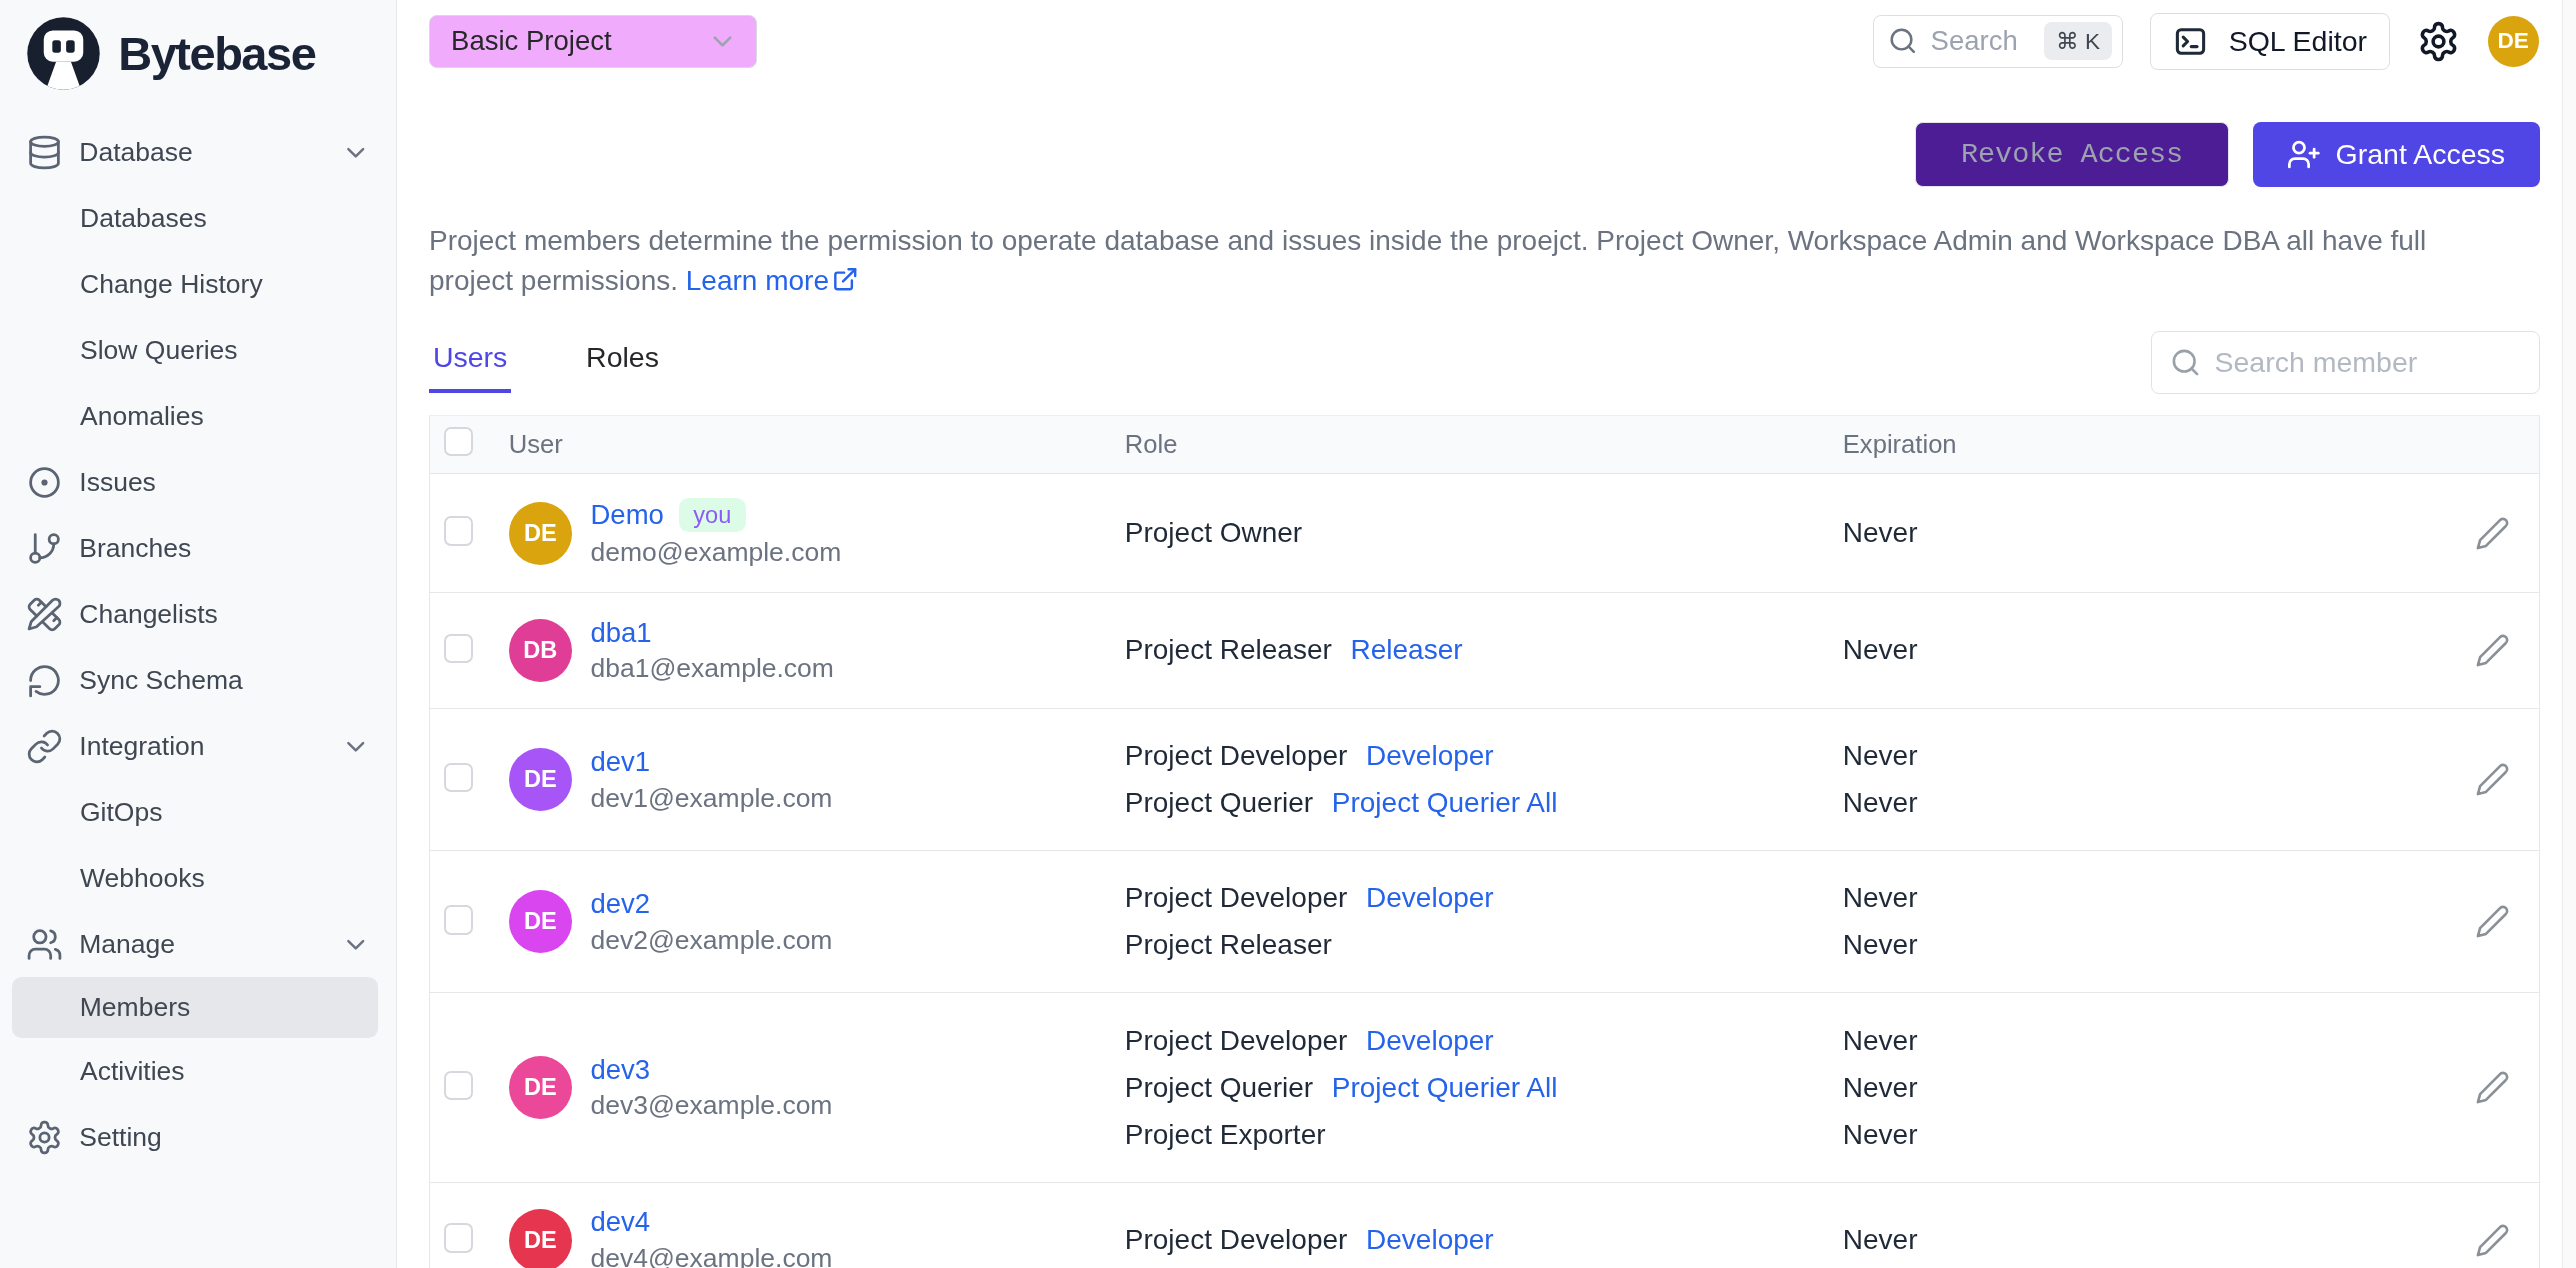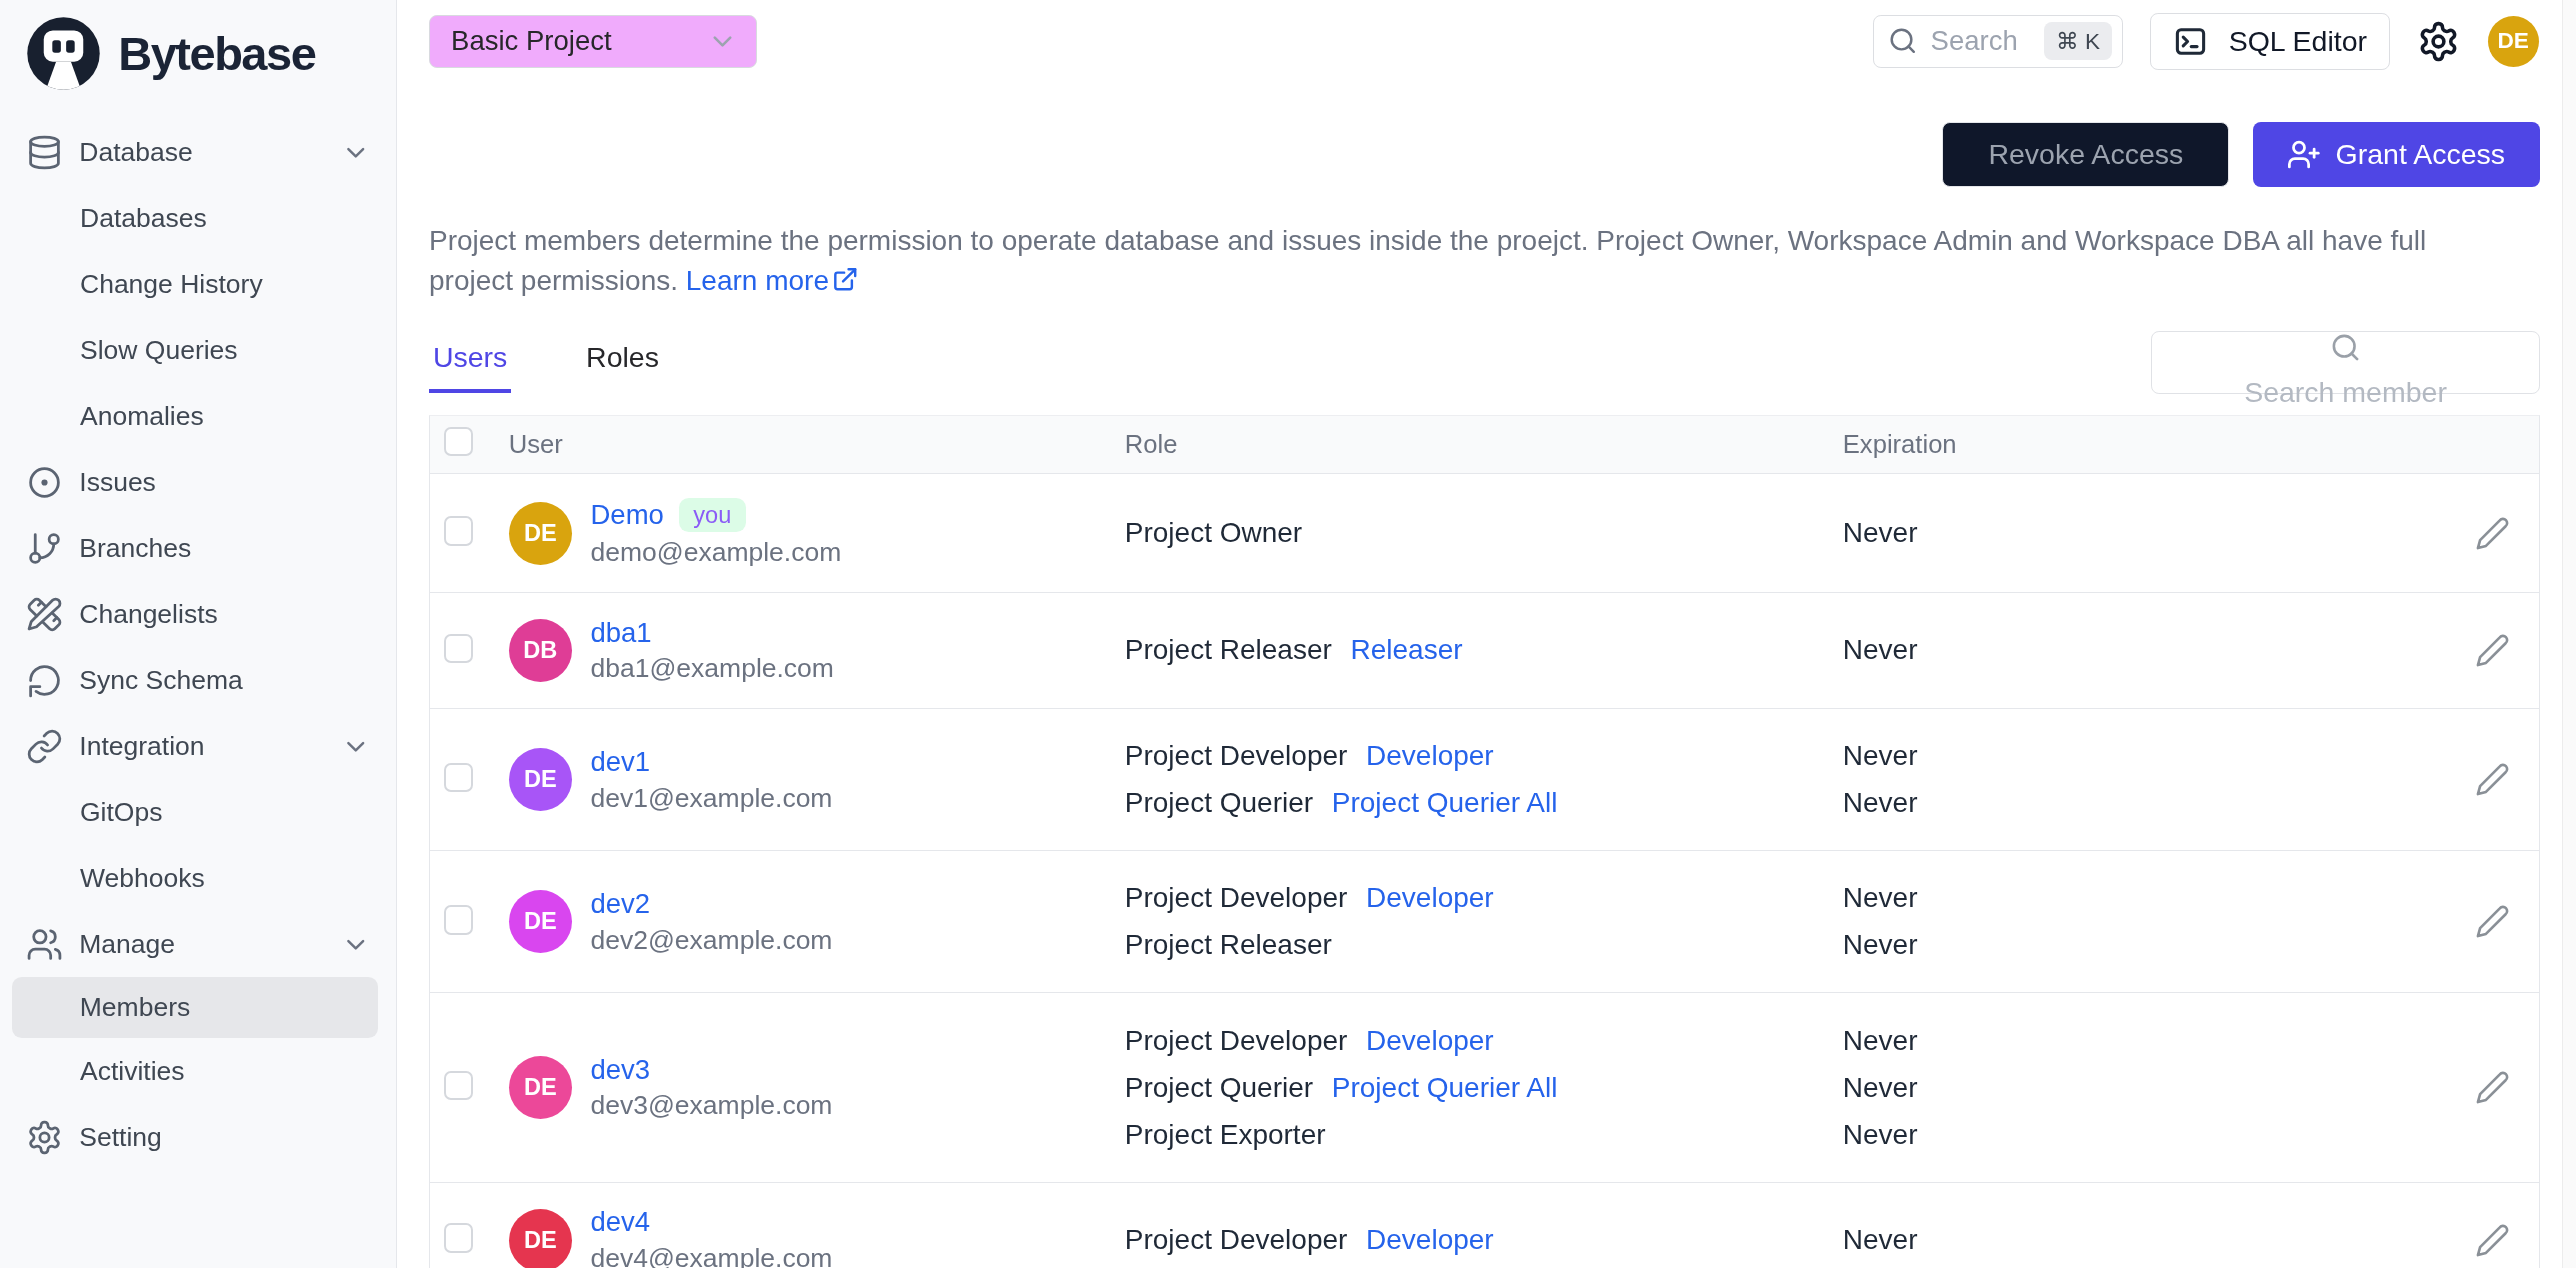--- a/index.html
+++ b/index.html
@@ -40,35 +40,35 @@
   .gearbtn { width:43px; height:43px; color:#111827; cursor:pointer; }
   .avatar { border-radius:50%; color:#fff; font-weight:700;
     display:flex; align-items:center; justify-content:center; flex:none; }
   .avatar.top { width:51px; height:51px; font-size:22.6px; cursor:pointer; }
 
   
   .main { position:absolute; left:429px; top:82px; width:2111px; }
   .actions { display:flex; justify-content:flex-end; gap:23.6px; margin-top:40px; }
   .btn { height:65px; border-radius:7.9px; font-size:28.5px; display:flex;
     align-items:center; gap:14.7px; cursor:pointer; }
-  .btn.secondary { padding:0 45px; border:1px solid #e4e6ea; background:#0f172a; color:#9ca3af; }
+  .btn.secondary { padding:0 45px; border:1px solid #e4e6ea; background:#4c1d95; color:#9ca3af;font-family:Liberation Mono, monospace; }
   .btn.primary { padding:0 35px; border:none; background:#4f46e5; color:#fff; }
   .btn .bicon { width:33px; height:33px; }
 
   .desc { margin-top:34px; font-size:28px; line-height:40px; color:#6b7280; max-width:2065px; }
   .desc a { color:#2563eb; text-decoration:none; font-weight:500; white-space:nowrap;margin-top:40px; }
   .desc .ext { width:26.5px; height:26.5px; vertical-align:-2.9px; margin-left:2.9px; }
 
   .toolbar-row { margin-top:29.5px; display:flex; align-items:center; justify-content:space-between; }
   .tabs { display:flex; gap:71px; }
   .tab { font-size:28.5px; color:#27272a; padding:9.8px 3.9px 14.7px; cursor:pointer; }
   .tab.active { color:#4f46e5; border-bottom:4.9px solid #4f46e5; }
   .member-search { width:389px; height:63px; border:1px solid #e0e2e6; border-radius:7.9px;
     display:flex; align-items:center; gap:13.8px; padding:0 17.7px; font-size:28.5px;
-    color:#b3b9c2; background:#fff; cursor:text;flex-direction:column; }
+    color:#b3b9c2; background:#fff; cursor:text; }
   .member-search .sicon { width:31px; height:31px; color:#9aa0a8; flex:none; }
 
   
   .table { margin-top:21.6px; border:1px solid #e5e7eb; border-top:1px solid #edeef1; }
   .trow { display:grid; grid-template-columns:65px 616px 718px 1fr 94px;
     align-items:center; padding:0 0 0 13.8px; }
   .thead { background:#f9fafb; height:57px; font-size:25.6px; color:#6b7280; font-weight:500; }
   .tbody-row { border-top:1px solid #e5e7eb; padding-top:23.6px; padding-bottom:23.6px; min-height:112px; }
   .checkbox { width:29.5px; height:29.5px; border:2px solid #d5d8dd; border-radius:6.9px;
     background:#fff; cursor:pointer; }

